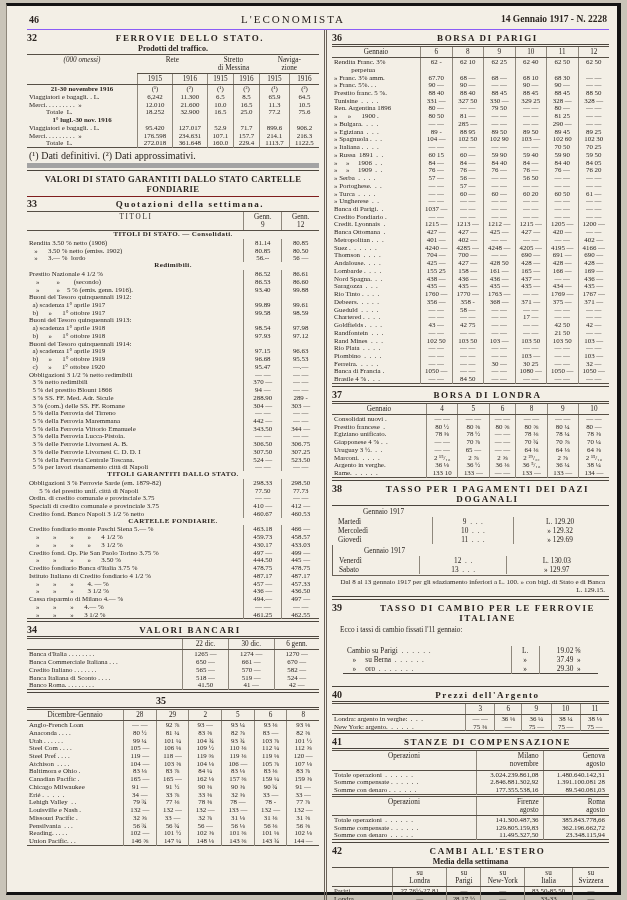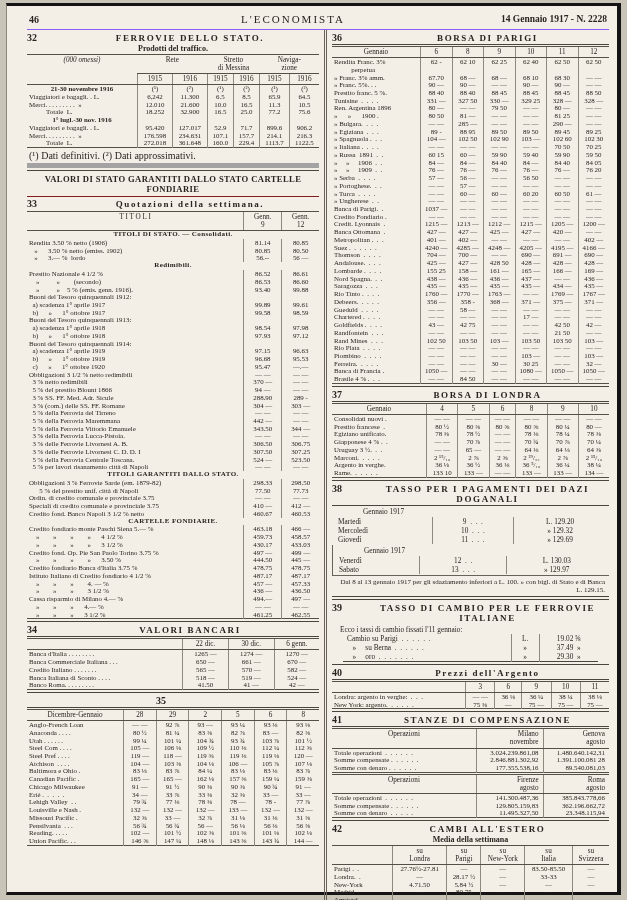--- a/index.html
+++ b/index.html
@@ -58,21 +58,21 @@
   .fn{font-size:10px;padding:2px 2px;border-bottom:5px solid #a3a3a3;}
   
   .duo{display:flex;font-size:7.3px;flex-direction:column;}
   .duo .half{flex:1;padding:1px 3px;}
   .duo .half.r{border-left:1px solid #6a6258;}
   .duo h5{margin:0 0 1px 28px;font-size:7.3px;font-weight:normal;}
   table.mini{border-collapse:collapse;font-size:7.3px;width:100%;}
   table.mini td{padding:0 3px;white-space:pre;}
   .note{font-size:7px;text-align:right;border-top:1px solid #6a6258;border-bottom:1px solid #4a443c;padding:2px 4px;}
   .intro{font-size:7.3px;padding:1px 0 0 8px;}
-  table.plain{border-collapse:collapse;font-size:7.3px;margin:0 auto;}
+  table.plain{border-collapse:collapse;font-size:7.3px;margin:12px auto;}
   table.plain td{padding:0 4px;white-space:pre;}
   .botpad{border-bottom:1px solid #4a443c;padding-bottom:2px;}
 </style>
 </head>
 <body>
 
 <div class="sheet">
 
   <div class="phead">
     <span class="pn">46</span>

